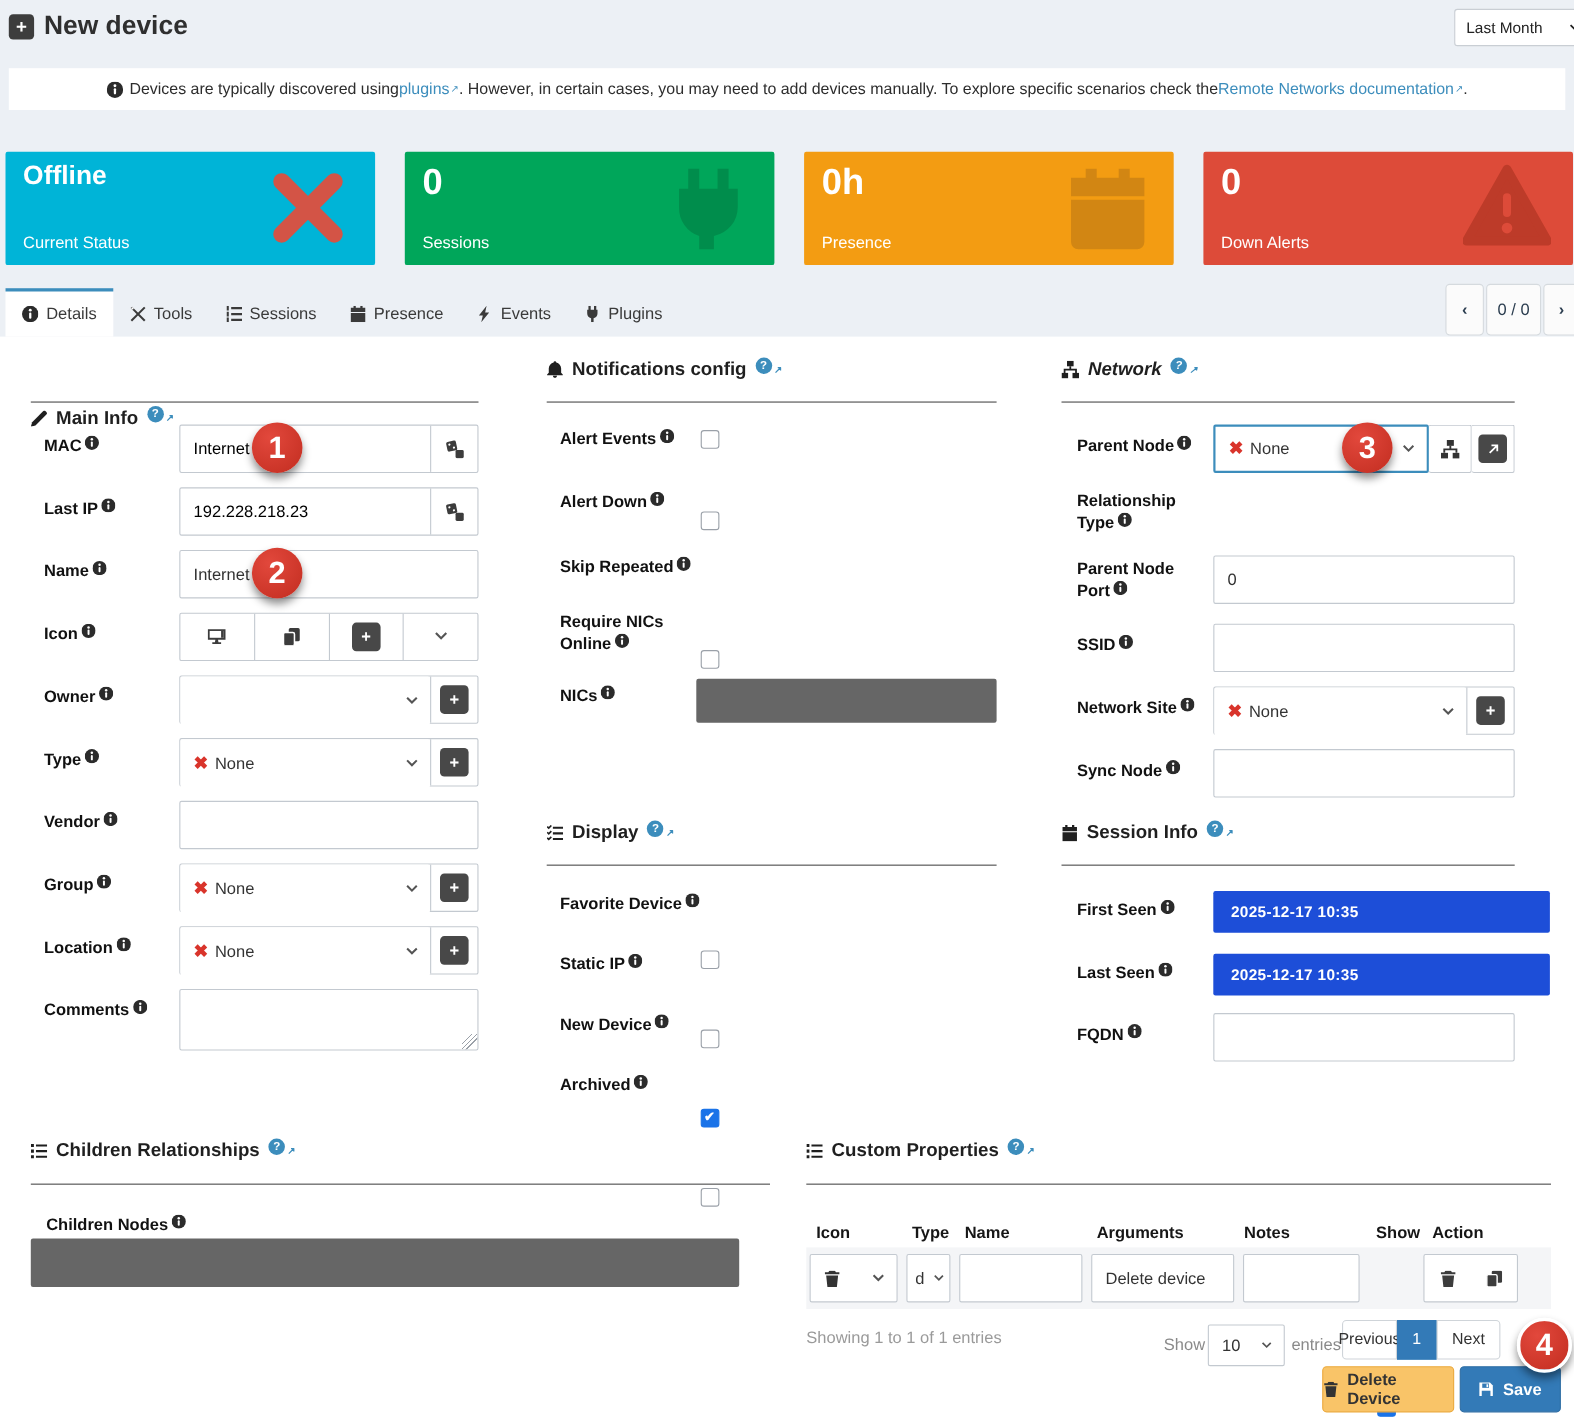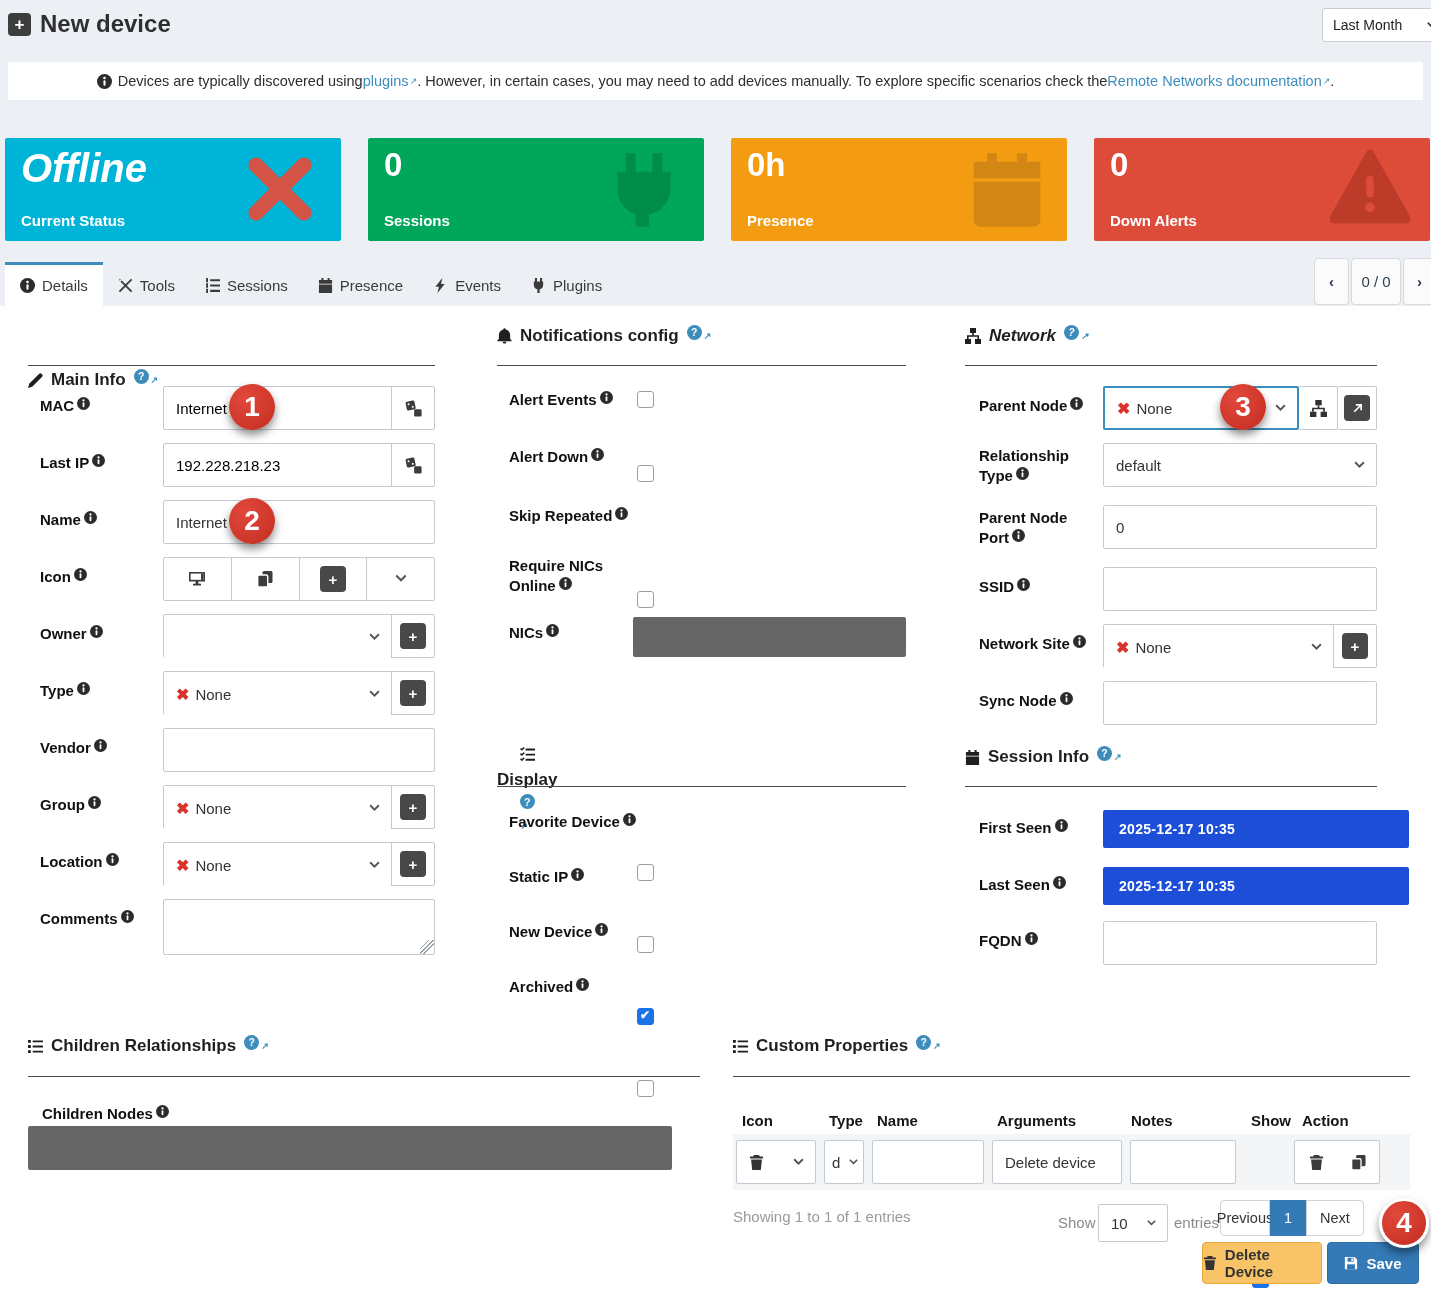--- a/index.html
+++ b/index.html
@@ -13,21 +13,21 @@
   .period{width:104px;height:32px;background:#fff;border:1px solid #c9ced4;border-radius:3px;display:flex;align-items:center;justify-content:space-between;padding:0 8px 0 10px;font-size:14px;color:#222;}
 
   
   .banner{left:8px;top:62px;width:1415px;height:38px;background:#fff;display:flex;align-items:center;justify-content:center;font-size:14.5px;color:#2d2d2d;}
   .banner a{color:#3c8dbc;text-decoration:none;cursor:pointer;}
   .suparrow{font-size:9px;color:#3c8dbc;vertical-align:super;margin-left:1px;}
 
   
   .card{top:138px;height:103px;width:336px;color:#fff;position:absolute;border-radius:2px;}
   .card .val{position:absolute;left:16px;top:8px;font-size:33px;font-weight:bold;}
-  .card .sub{position:absolute;left:16px;bottom:12px;font-size:15px;font-weight:700;text-align:right;}
+  .card .sub{position:absolute;left:16px;bottom:12px;font-size:15px;font-weight:400;text-align:right;}
   .card .bigic{position:absolute;right:20px;top:10px;}
 
   
   .tabs{left:5px;top:262px;height:44px;display:flex;align-items:stretch;}
   .tab{display:flex;align-items:center;gap:7px;padding:0 15px;font-size:15px;color:#3a3a3a;border-top:3px solid transparent;cursor:pointer;}
   .tab.active{background:#fff;border-top:3px solid #3c8dbc;font-weight:400;}
   .pagerbtn{background:#fbfbfb;border:1px solid #d5dade;border-radius:4px;height:45px;display:flex;align-items:center;justify-content:center;font-size:15px;color:#2c3e50;font-weight:bold;}
 
   
   #panel{left:0;top:306px;width:1431px;height:985px;background:#fff;}
@@ -190,21 +190,21 @@
     <span>Devices are typically discovered using </span>
       <a>plugins</a>
       <span class="suparrow">↗</span>
       <span>. However, in certain cases, you may need to add devices manually. To explore specific scenarios check the </span>
       <a>Remote Networks documentation</a>
       <span class="suparrow">↗</span>
       <span>.</span>
   </div>
 
   <div class="card" style="left:5px;background:#00b4d7;">
-    <div class="val" style="font-size:40px;font-style:italic;">Offline</div>
+    <div class="val" style="font-size:24px;">Offline</div>
     <div class="sub">Current Status</div>
     <svg class="ic bigic" width="82" height="82" style="color:#d35446;">
         <use href="#i-xbig"></use>
       </svg>
   </div>
   <div class="card" style="left:368px;background:#00a65a;">
     <div class="val">0</div>
     <div class="sub">Sessions</div>
     <svg class="ic bigic" width="80" height="84" style="color:#008d4c;">
         <use href="#i-plugbig"></use>
@@ -440,21 +440,21 @@
     <div class="abs flabel" style="left:509px;top:250px;width:110px;"><span>Require NICs Online</span><svg class="ic infodot" width="13" height="13">
           <use href="#i-info"></use>
         </svg></div>
     <div class="abs cb" style="left:637px;top:251px;"></div>
 
     <div class="abs flabel" style="left:509px;top:317px;"><span>NICs</span><svg class="ic infodot" width="13" height="13">
           <use href="#i-info"></use>
         </svg></div>
     <div class="abs darkfield" style="left:633px;top:311px;width:273px;height:40px;"></div>
 
-    <div class="abs sechead" style="left:497px;top:441px;flex-direction:column;">
+    <div class="abs sechead" style="left:497px;top:441px;">
       <svg class="ic" width="15" height="15">
           <use href="#i-tasks"></use>
         </svg>
       <span>Display</span>
       <span class="qcirc">?</span>
         <span class="suparrow" style="margin-left:-6px;">↗</span>
     </div>
     <div class="abs sechr" style="left:497px;top:480px;width:409px;"></div>
 
     <div class="abs flabel" style="left:509px;top:506px;"><span>Favorite Device</span><svg class="ic infodot" width="13" height="13">
@@ -510,28 +510,20 @@
             <svg class="ic" width="13" height="13">
               <use href="#i-extlink"></use>
             </svg>
           </div>
         </div>
     </div>
 
     <div class="abs flabel" style="left:979px;top:140px;width:112px;"><span>Relationship Type</span><svg class="ic infodot" width="13" height="13">
           <use href="#i-info"></use>
         </svg></div>
-    <div class="abs sel" style="left:1103px;top:137px;width:274px;">
-        <span class="selval">
-          <span>default</span>
-        </span>
-        <svg class="ic chev" width="13" height="13">
-          <use href="#i-chev"></use>
-        </svg>
-      </div>
 
     <div class="abs flabel" style="left:979px;top:202px;width:112px;"><span>Parent Node Port</span><svg class="ic infodot" width="13" height="13">
           <use href="#i-info"></use>
         </svg></div>
     <input class="abs inp" style="left: 1103px; top: 199px; width: 274px;" value="0">
 
     <div class="abs flabel" style="left:979px;top:271px;"><span>SSID</span><svg class="ic infodot" width="13" height="13">
           <use href="#i-info"></use>
         </svg></div>
     <input class="abs inp" style="left: 1103px; top: 261px; width: 274px;">

